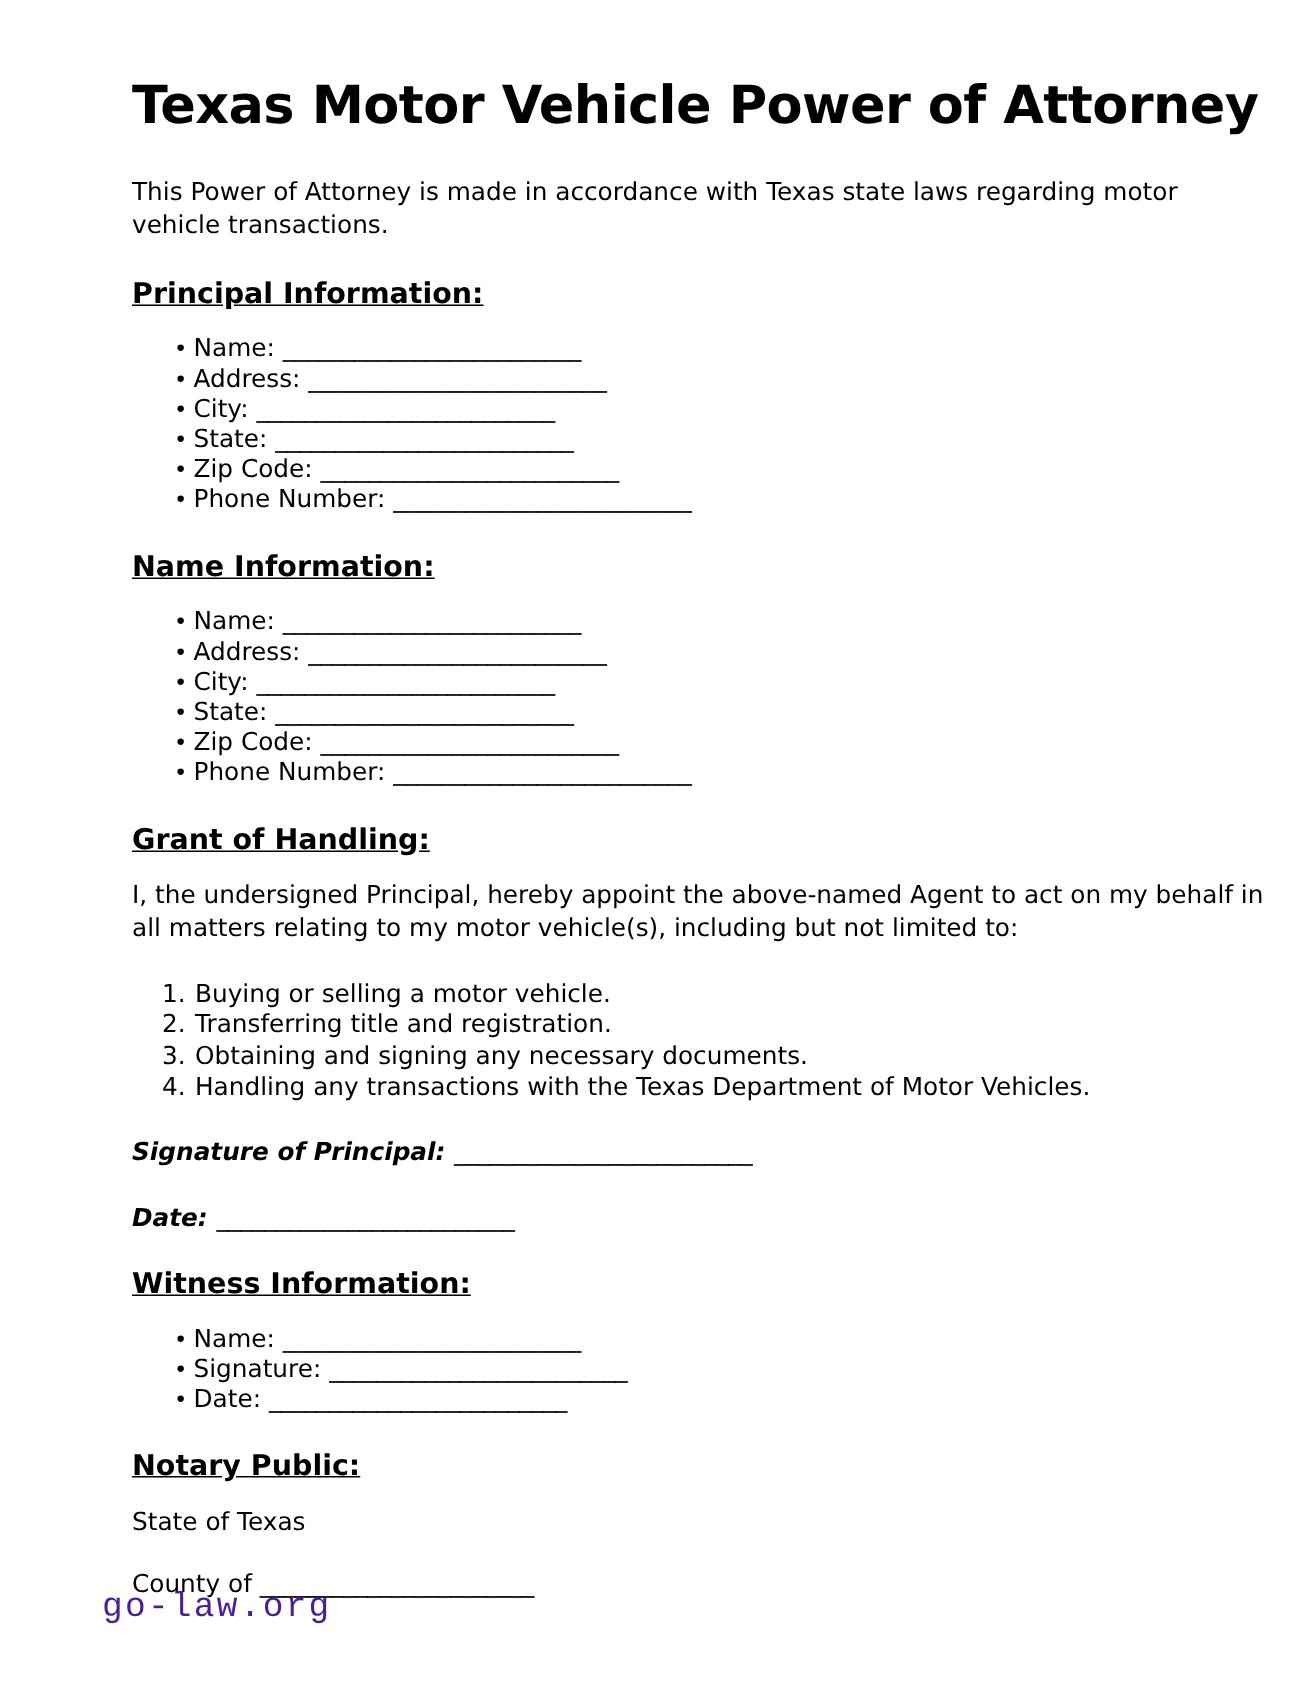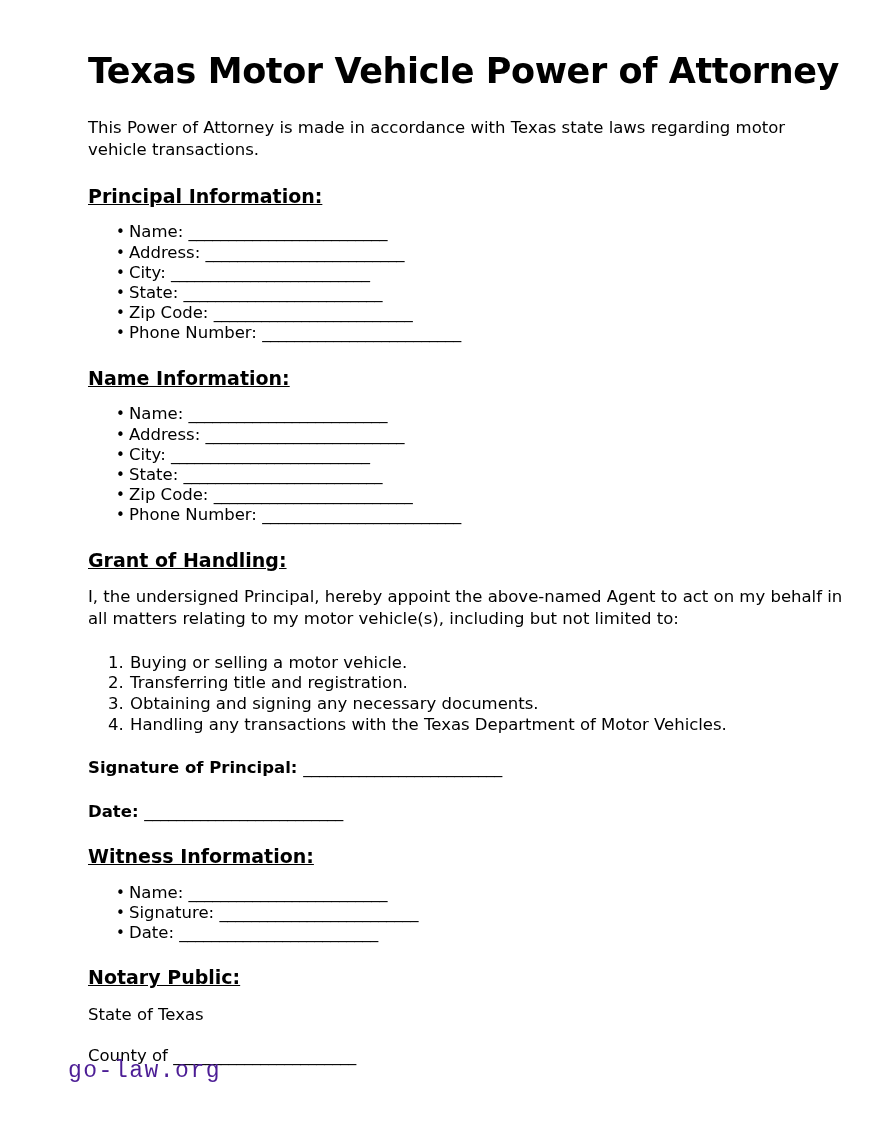--- a/index.html
+++ b/index.html
@@ -100,20 +100,21 @@
     font-weight: normal;
   }
   p.sig-line {
     font-size: 16.5px;
     font-weight: bold;
     margin: 0 0 22px 0;
     padding: 0;
     line-height: 1.3;
     white-space: nowrap;
     color: #000;
+    font-style: italic;
   }
   p.sig-line .blank {
     font-weight: normal;
   }
   p.plain-line {
     font-size: 16.5px;
     margin: 0 0 20px 0;
     padding: 0;
     line-height: 1.3;
     white-space: nowrap;

